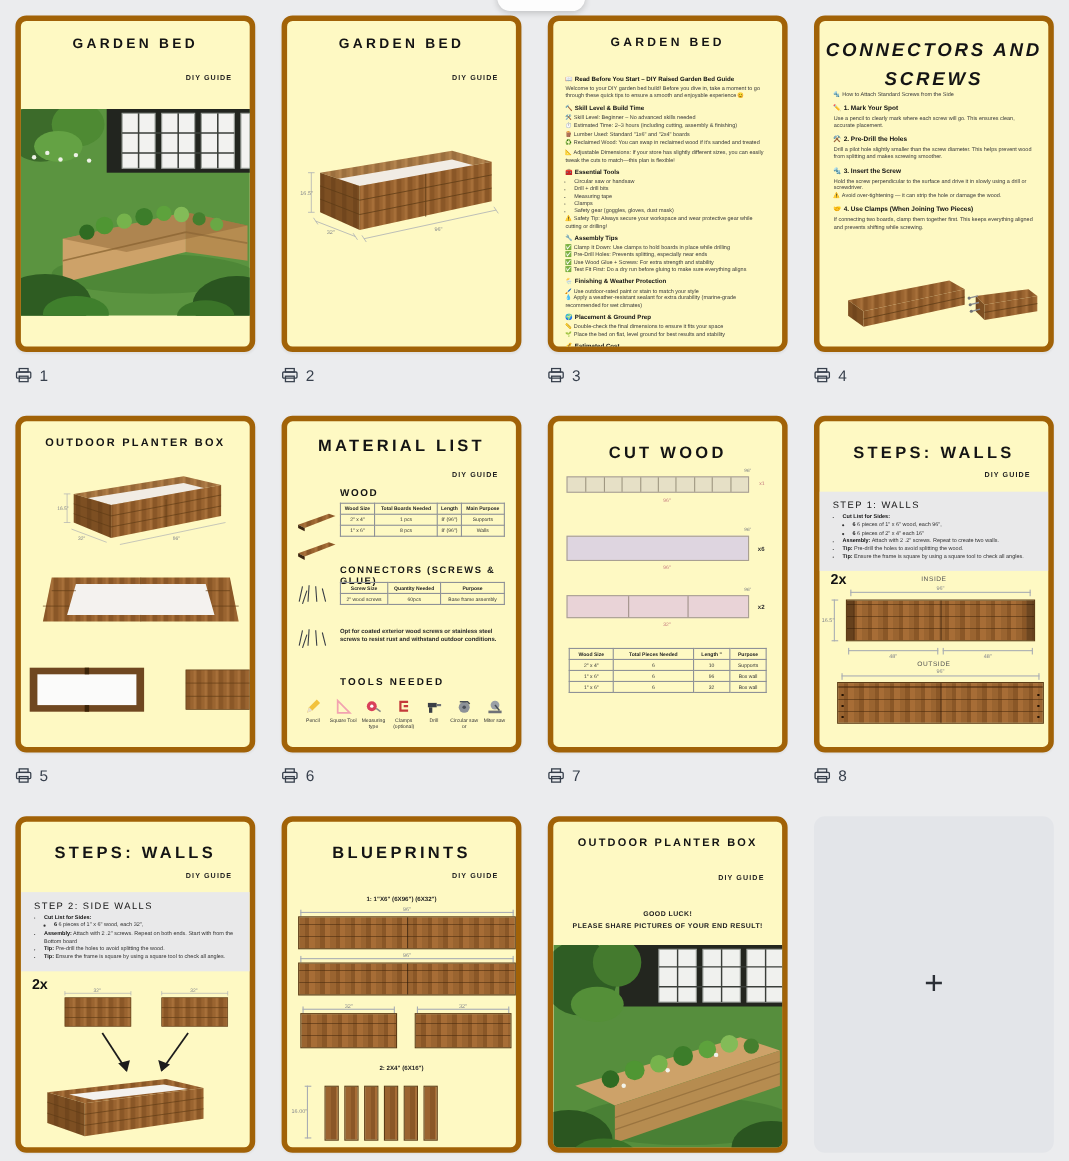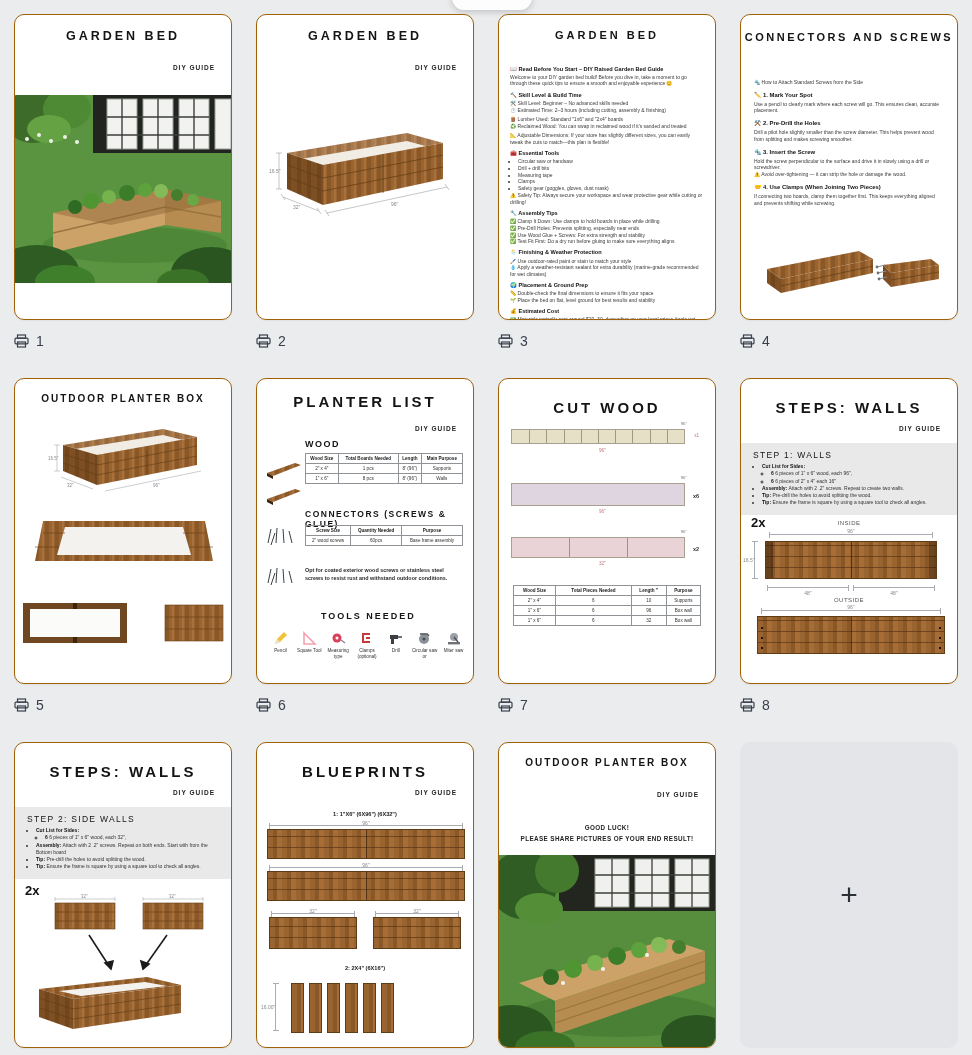--- a/index.html
+++ b/index.html
@@ -3,29 +3,29 @@
 <meta charset="utf-8">
 <style>
   html,body{margin:0;padding:0;}
   body{width:972px;height:1055px;background:#ebecee;position:relative;overflow:hidden;
        font-family:"Liberation Sans",sans-serif;color:#1b1b1b;}
   .top-pill{position:absolute;left:452px;top:-14px;width:80px;height:24px;background:#fdfdfd;
        border-radius:12px;box-shadow:0 2px 6px rgba(0,0,0,.18);}
   .row{position:absolute;left:14px;display:flex;gap:24px;}
   .r1{top:14px}.r2{top:378px}.r3{top:742px}
   .cell{width:218px;display:flex;flex-direction:column;}
-  .card{width:218px;height:306px;background:#ffffff;border:1px solid #a16207;border-radius:10px;
+  .card{width:218px;height:306px;background:#fef9c3;border:5px solid #a16207;border-radius:10px;
         box-sizing:border-box;position:relative;overflow:hidden;box-shadow:0 1px 2px rgba(0,0,0,.05);}
   .caption{display:flex;align-items:center;gap:7px;margin-top:11px;height:20px;color:#38404d;}
   .caption .num{font-size:14px;}
   .t{position:absolute;top:14px;left:0;right:0;text-align:center;font-weight:800;
      letter-spacing:3px;font-size:12.5px;color:#141414;}
   .t.small{font-size:10px;letter-spacing:2px;}
   .t.big{font-size:15px;top:20px;}
-  .t.two{line-height:1.5;font-size:11px;letter-spacing:2.5px;}
+  .t.two{line-height:1.5;font-size:17px;letter-spacing:2.5px;font-style:italic;}
   .sub{position:absolute;right:16px;font-weight:700;font-size:6.5px;letter-spacing:1px;color:#222;}
   .photo{position:absolute;left:0;right:0;}
   
   .wood{background:repeating-linear-gradient(90deg,#9a6430 0 5px,#8a5727 5px 9px,#a76d36 9px 14px);}
   .planks{background-image:repeating-linear-gradient(0deg,rgba(70,40,12,0) 0 10px,rgba(70,40,12,.55) 10px 11px),
           repeating-linear-gradient(90deg,#9a6430 0 5px,#8a5727 5px 9px,#a76d36 9px 14px);}
   
   .dimh{position:absolute;border-top:1px solid #a9adb3;}
   .dimh::before,.dimh::after{content:"";position:absolute;top:-3px;width:1px;height:6px;background:#a9adb3;}
   .dimh::before{left:0}.dimh::after{right:0}
@@ -325,21 +325,21 @@
             <rect x="1" y="4.2" width="13" height="5.6" rx="1"></rect>
             <rect x="3.5" y="8" width="8" height="5"></rect>
         </g>
       </svg>
       <span class="num">5</span>
     </div>
   </div>
 
   <div class="cell">
     <div class="card">
-      <div class="t big" style="top:14px">PLANTER LIST</div>
+      <div class="t big" style="top:14px">MATERIAL LIST</div>
       <div class="sub" style="top:46px">DIY GUIDE</div>
       <div class="h-left" style="top:60px;left:12px">WOOD</div>
       <svg style="position:absolute;left:8px;top:78px" width="38" height="50" viewBox="0 0 38 50">
         <polygon points="2,16 30,6 36,8 8,19" fill="url(#woodp)"></polygon>
           <polygon points="2,16 8,19 8,22 2,19" fill="#3a2410"></polygon>
         <polygon points="2,42 30,32 36,34 8,45" fill="url(#woodp)"></polygon>
           <polygon points="2,42 8,45 8,48 2,45" fill="#3a2410"></polygon>
       </svg>
       <div style="position:absolute;left:48px;right:10px;top:74px">
         <table class="mini">
@@ -386,21 +386,21 @@
           </tr>
         </tbody>
           </table>
       </div>
       <svg style="position:absolute;left:8px;top:186px" width="30" height="26" viewBox="0 0 30 26">
         <g stroke="#3a3f46" stroke-width="1">
           <path d="M6 4 l-3 14 M12 3 l-1 15 M18 4 l1 14 M24 6 l3 12 M10 8 l-4 12"></path>
         </g>
       </svg>
       <div class="note" style="top:188px;left:48px;right:12px">Opt for coated exterior wood screws or stainless steel screws to resist rust and withstand outdoor conditions.</div>
-      <div class="h-left" style="top:232px;left:28px;letter-spacing:2px">TOOLS NEEDED</div>
+      <div class="h-left" style="top:232px;left:12px;letter-spacing:2px">TOOLS NEEDED</div>
       <div class="tools" style="top:252px">
         <div class="tool">
           <svg width="15" height="15" viewBox="0 0 15 15">
             <polygon points="2,13 4,8 11,1 14,4 7,11" fill="#f2c23c"></polygon>
               <polygon points="2,13 4,8 7,11" fill="#e9e0cf"></polygon>
           </svg>
           <span>Pencil</span>
         </div>
         <div class="tool">
           <svg width="15" height="15" viewBox="0 0 15 15">

